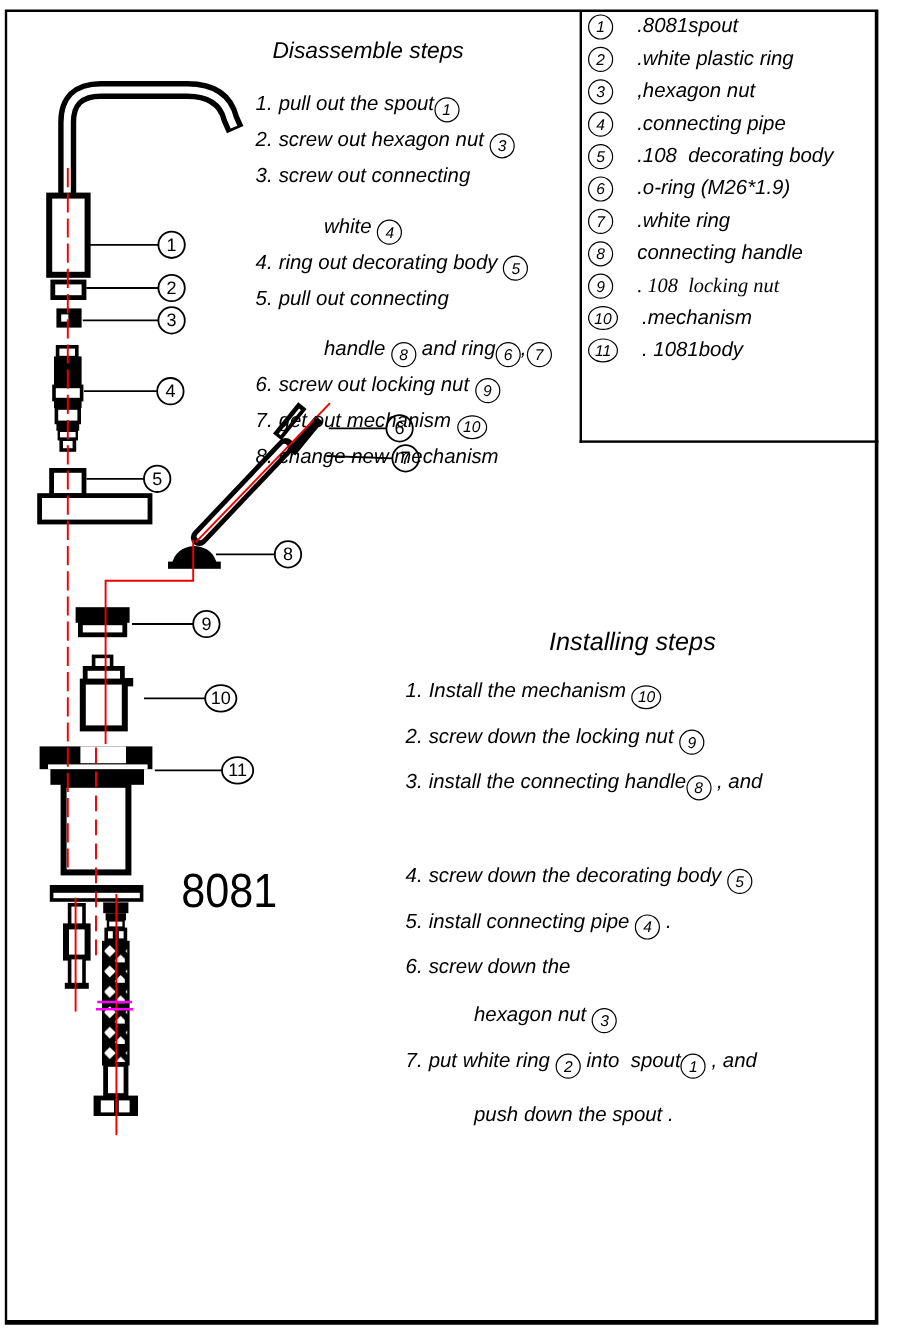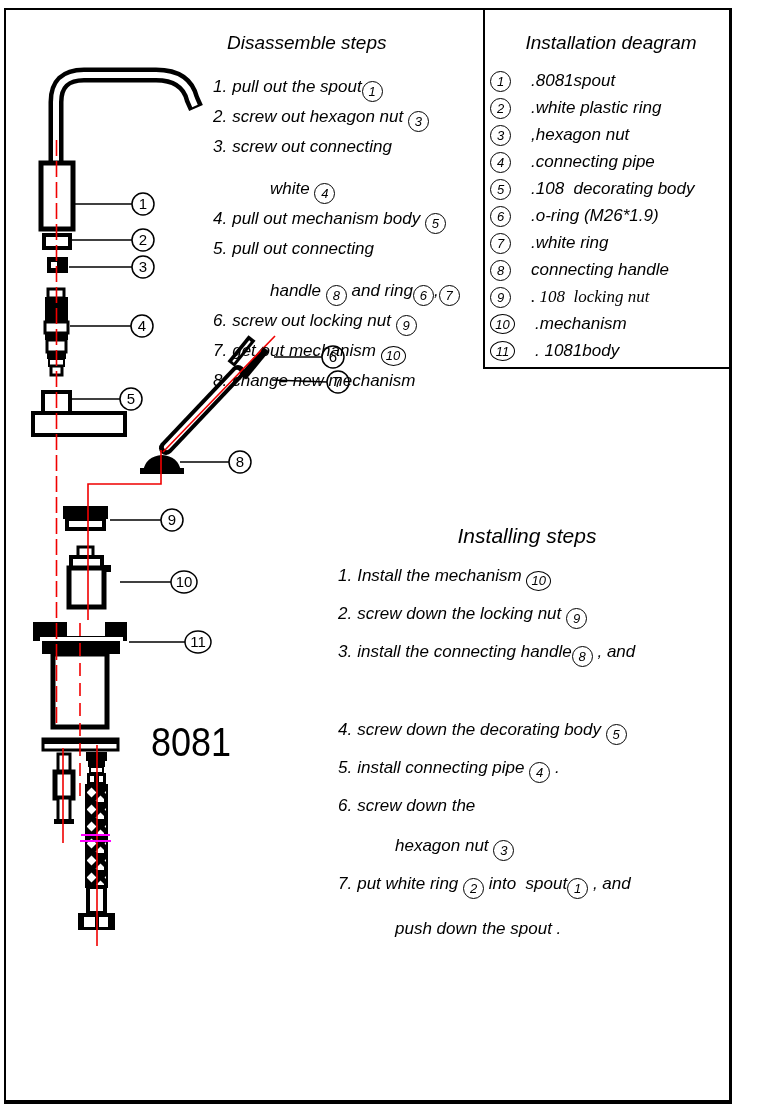--- a/index.html
+++ b/index.html
@@ -224,21 +224,21 @@
       <span class="snum">2.</span>
       <span class="stext"><span>screw out hexagon nut </span><span class="cn">3</span></span>
     </div>
     <div class="dstep">
       <span class="snum">3.</span>
       <span class="stext"><span>screw out connecting</span><br>
         <span>white </span><span class="cn">4</span></span>
     </div>
     <div class="dstep">
       <span class="snum">4.</span>
-      <span class="stext"><span>pull out mechanism body </span><span class="cn">5</span></span>
+      <span class="stext"><span>ring out decorating body </span><span class="cn">5</span></span>
     </div>
     <div class="dstep">
       <span class="snum">5.</span>
       <span class="stext"><span>pull out connecting</span><br>
         <span>handle </span><span class="cn">8</span><span> and ring</span><span class="cn">6</span><span>,</span><span class="cn">7</span></span>
     </div>
     <div class="dstep">
       <span class="snum">6.</span>
       <span class="stext"><span>screw out locking nut </span><span class="cn">9</span></span>
     </div>
@@ -246,21 +246,20 @@
       <span class="snum">7.</span>
       <span class="stext"><span>get out mechanism </span><span class="cn wide">10</span></span>
     </div>
     <div class="dstep">
       <span class="snum">8.</span>
       <span class="stext"><span>change new mechanism</span></span>
     </div>
   </div>
 
   <div class="txt installbox">
-    <div class="title">Installation deagram</div>
 
     <div class="irow">
         <span class="cn">1</span>
         <span class="lbl">.8081spout</span>
       </div>
     <div class="irow">
         <span class="cn">2</span>
         <span class="lbl">.white plastic ring</span>
       </div>
     <div class="irow">

